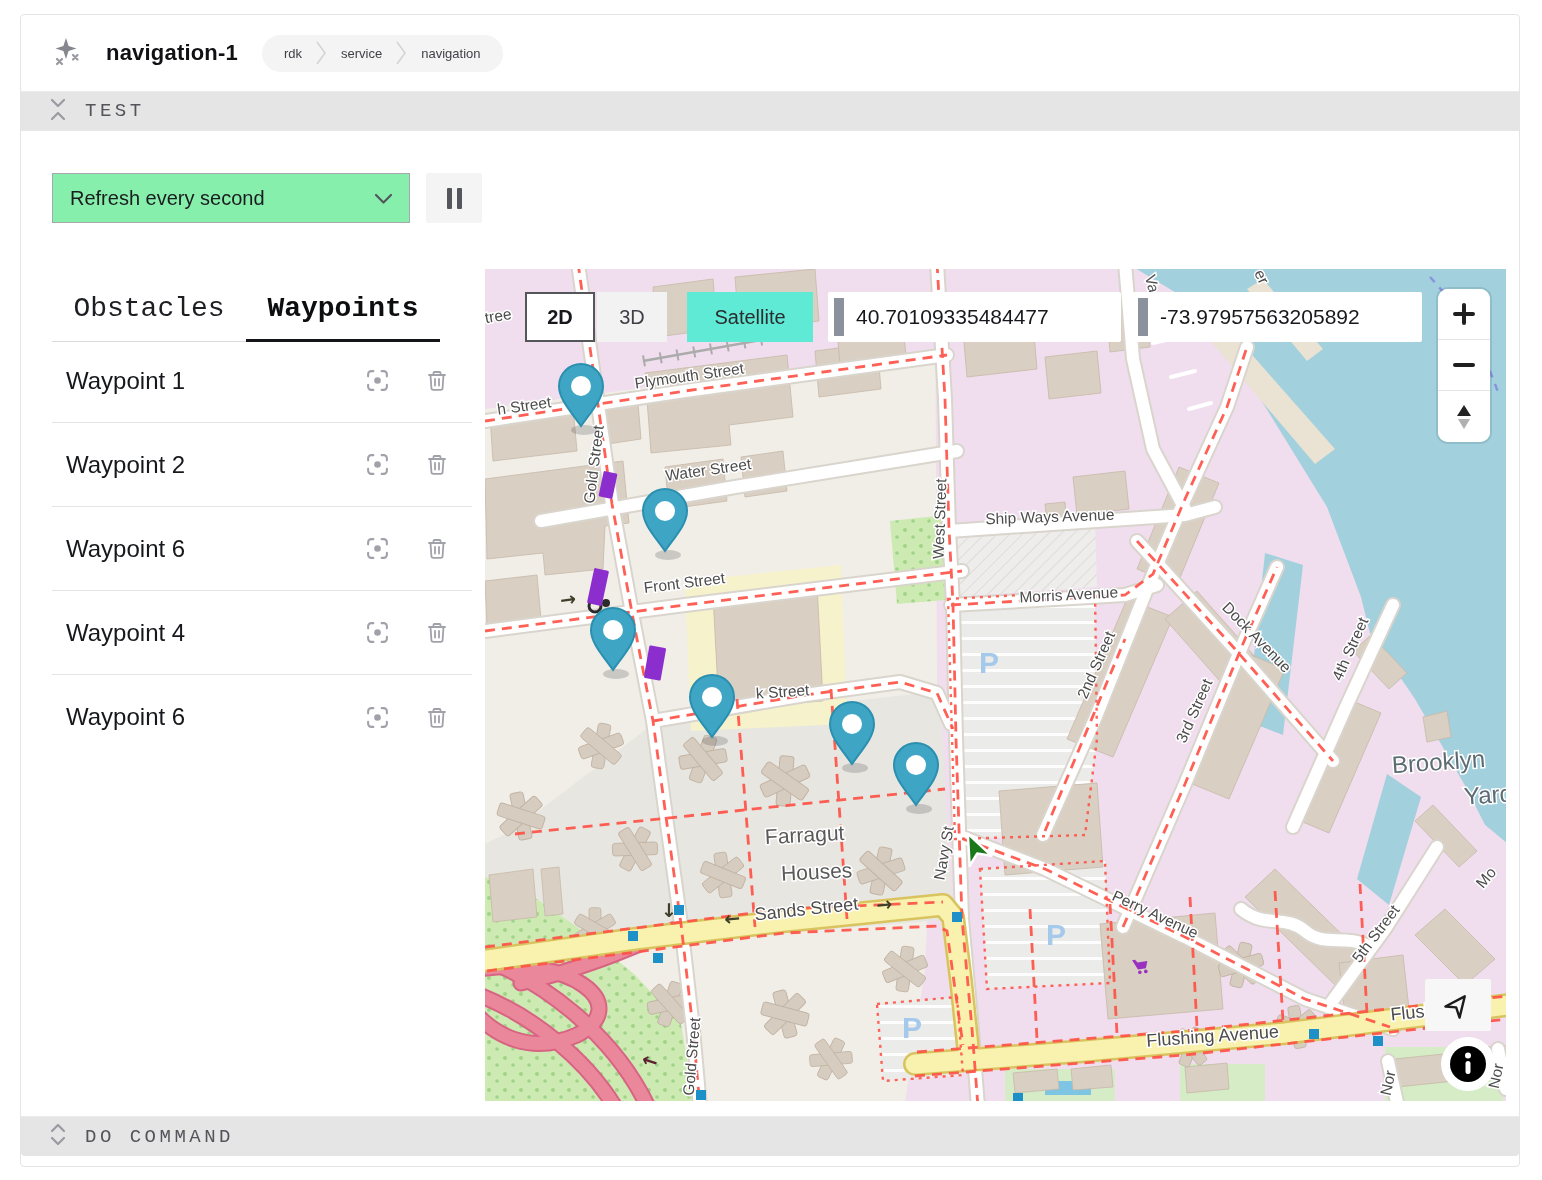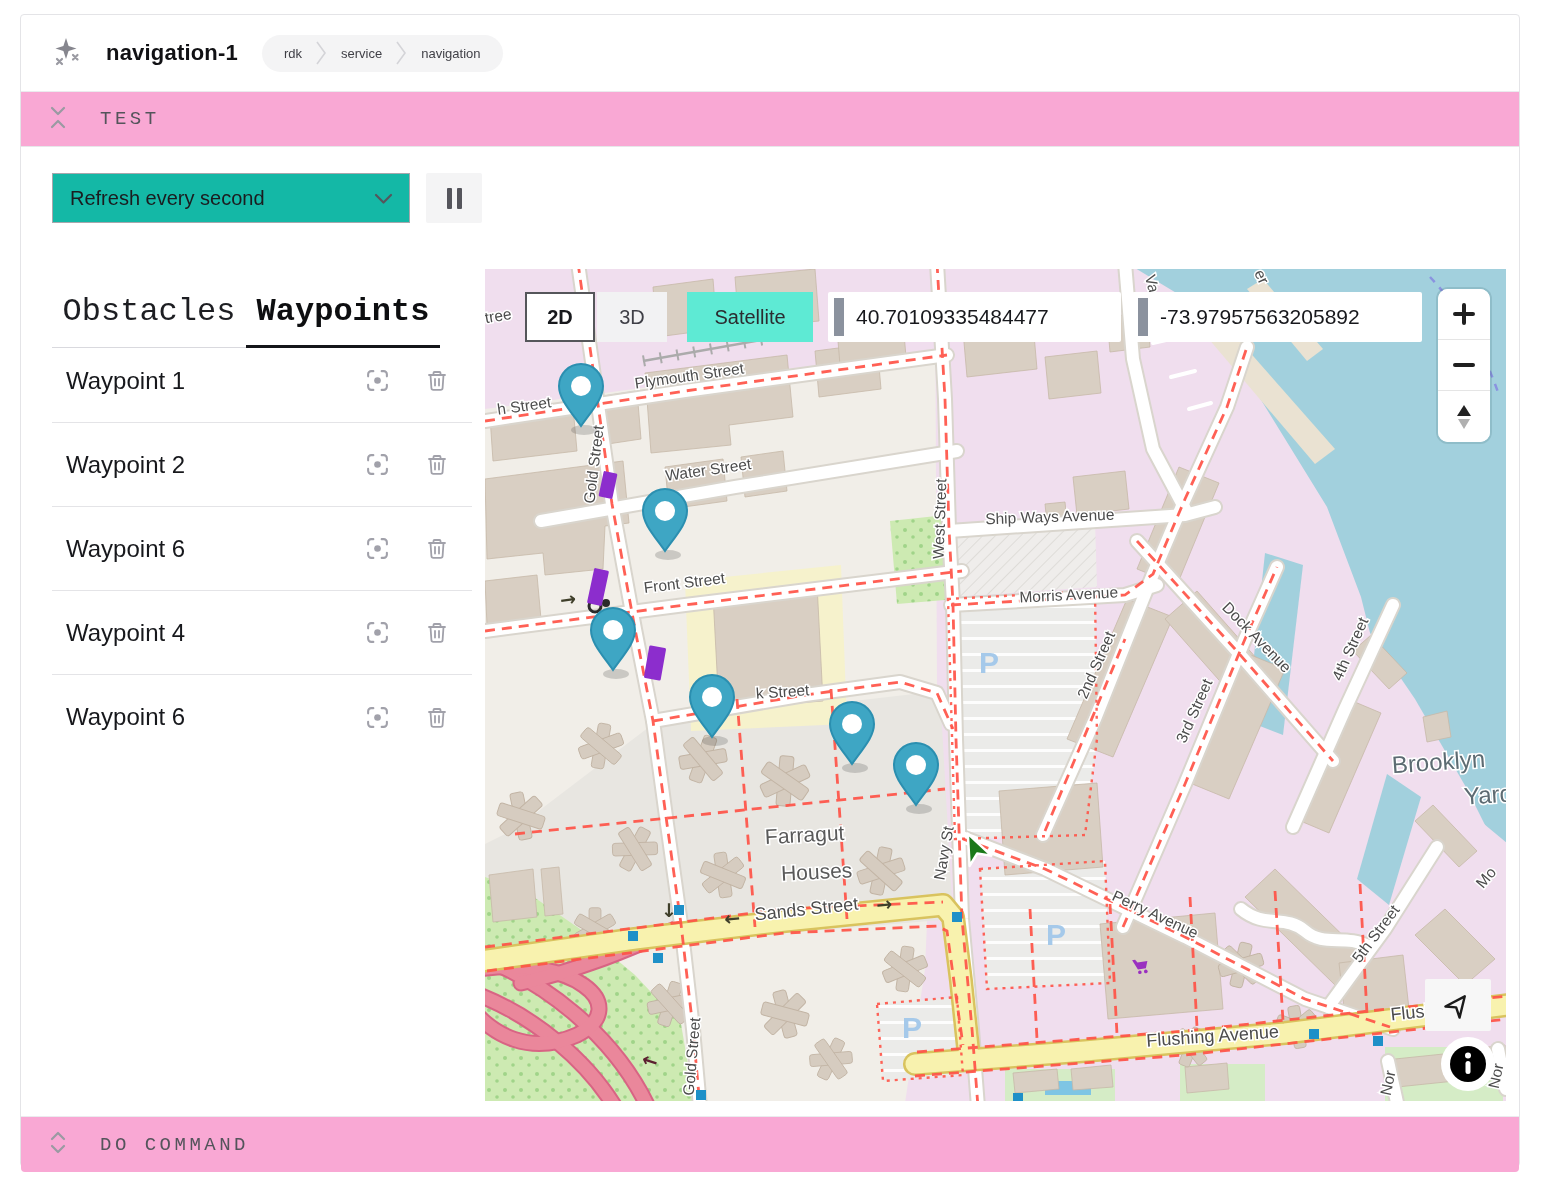--- a/index.html
+++ b/index.html
@@ -6,31 +6,31 @@
   html,body { width:1542px; height:1180px; background:#fff; font-family:"Liberation Sans",sans-serif; overflow:hidden; }
   .card { position:absolute; left:20px; top:14px; width:1500px; height:1153px; background:#fff; border:1px solid #e4e4e7; border-radius:4px; }
 
   
   .hdr { position:absolute; top:0; left:0; right:0; height:76px; display:flex; align-items:center; padding-left:30px; }
   .hdr-title { font-size:22px; font-weight:700; color:#111114; margin-left:23px; letter-spacing:.2px; }
   .pill { display:flex; align-items:center; background:#f4f4f5; border-radius:19px; height:37px; padding:0 22px; margin-left:24px; gap:14px; font-size:13px; color:#3f3f46; }
   .pill .crumb { white-space:nowrap; }
 
   
-  .bar { position:absolute; left:0; right:0; height:56px; background:#f9a8d4; border-top:1px solid #ebebee; border-bottom:1px solid #e7e7ea; display:flex; align-items:center; padding-left:27px; gap:32px; }
+  .bar { position:absolute; left:0; right:0; height:40px; background:#e5e5e5; border-top:1px solid #ebebee; border-bottom:1px solid #e7e7ea; display:flex; align-items:center; padding-left:27px; gap:17px; }
   .bar.test { top:76px; }
   .bar.docmd { top:1101px; border-bottom:none; border-radius:0 0 4px 4px; }
   .bar-label { font-family:"Liberation Mono","DejaVu Sans Mono",monospace; font-size:19px; letter-spacing:3.5px; color:#54545b; }
 
   
-  .sel { position:absolute; left:31px; top:158px; width:358px; height:50px; border:1px solid #a7a7ad; background:#14b8a6; display:flex; align-items:center; justify-content:space-between; padding:0 16px 0 17px; font-size:20px; color:#1b1c1f; cursor:pointer; }
+  .sel { position:absolute; left:31px; top:158px; width:358px; height:50px; border:1px solid #a7a7ad; background:#86efac; display:flex; align-items:center; justify-content:space-between; padding:0 16px 0 17px; font-size:20px; color:#1b1c1f; cursor:pointer; }
   .pausebtn { position:absolute; left:405px; top:158px; width:56px; height:50px; background:#f4f4f5; border:none; border-radius:2px; display:flex; align-items:center; justify-content:center; cursor:pointer; }
 
   
-  .tabs { position:absolute; left:31px; top:278px; width:388px; display:flex; font-family:"Liberation Mono","DejaVu Sans Mono",monospace; font-size:32px; }
+  .tabs { position:absolute; left:31px; top:278px; width:388px; display:flex; font-family:"Liberation Mono","DejaVu Sans Mono",monospace; font-size:28px; }
   .tab { flex:1; text-align:center; padding-bottom:15px; border-bottom:1px solid #d9d9de; color:#1d1e22; cursor:pointer; }
   .tab.active { border-bottom:3px solid #141519; font-weight:700; color:#0d0e10; }
   .wlist { position:absolute; left:31px; top:324px; width:420px; }
   .wrow { height:84px; display:flex; align-items:center; padding:0 23px 0 14px; border-bottom:1px solid #e4e4e7; }
   .wrow:last-child { border-bottom:none; }
   .wname { font-size:24px; color:#17181c; }
   .wicons { margin-left:auto; display:flex; gap:35px; align-items:center; }
   .ibtn { background:none; border:none; padding:0; cursor:pointer; color:#a1a1aa; display:flex; }
 
   

